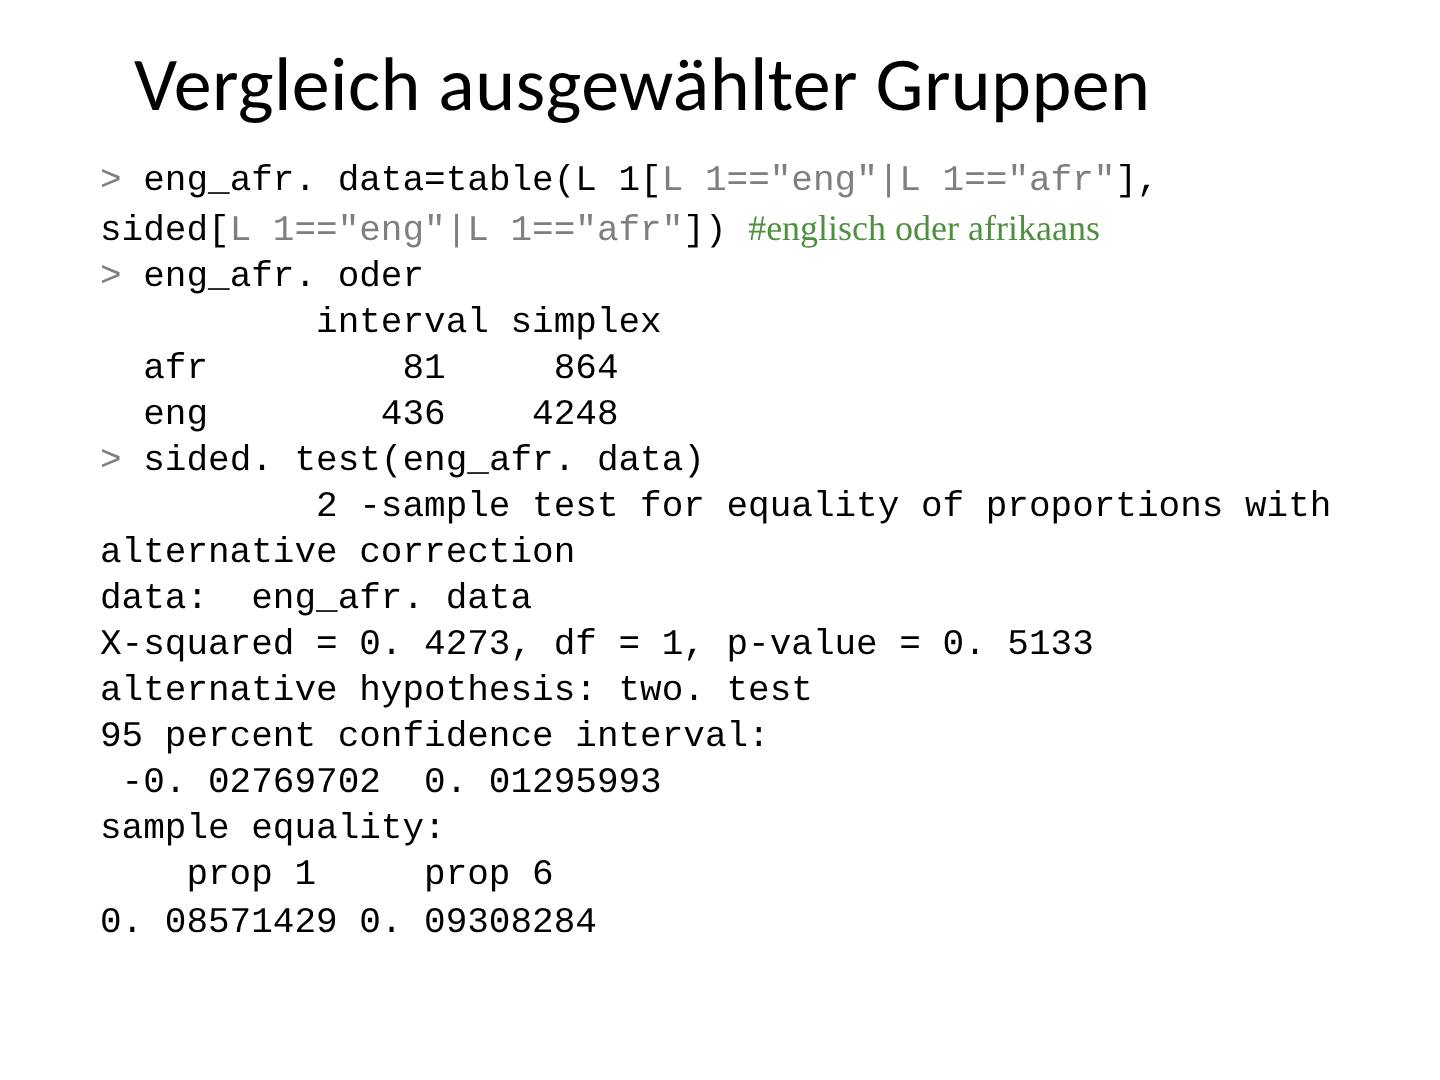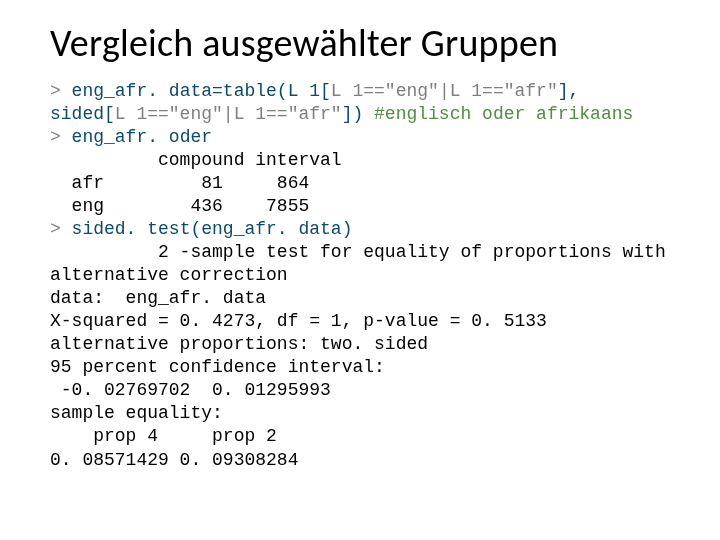--- a/index.html
+++ b/index.html
@@ -12,49 +12,49 @@
     color: #000;
     overflow: hidden;
   }
   .slide {
     padding: 20px 40px 20px 50px;
     box-sizing: border-box;
   }
   .title {
     font-size: 38px;
     font-weight: 400;
-    margin: 0 0 14px 0;
+    margin: 0 0 14px 17px;
     letter-spacing: 0.2px;
   }
   .code {
     font-family: "Courier New", Courier, monospace;
     font-size: 18px;
     line-height: 1.28;
     white-space: pre;
   }
   .gray { color: #7f7f7f; }
-  .blue { color: #0c4a6e; }
-  .green { color: #4f8f3f; }
+  .blue { color: #000000; }
+  .green { color: #4f8f3f; font-family: Liberation Serif, serif; }
 </style>
 </head>
 <body>
 
 <div class="slide">
   <h1 class="title">Vergleich ausgewählter Gruppen</h1>
 
   <div class="code"><span class="gray">&gt; </span><span class="blue">eng_afr. data=table(L 1[</span><span class="gray">L 1=="eng"|L 1=="afr"</span><span class="blue">],</span>
 <span class="blue">sided[</span><span class="gray">L 1=="eng"|L 1=="afr"</span><span class="blue">]) </span><span class="green">#englisch oder afrikaans</span>
 <span class="gray">&gt; </span><span class="blue">eng_afr. oder</span>
-<span>          compound interval</span>
+<span>          interval simplex</span>
 <span>  afr         81     864</span>
-<span>  eng        436    7855</span>
+<span>  eng        436    4248</span>
 <span class="gray">&gt; </span><span class="blue">sided. test(eng_afr. data)</span>
 <span>          2 -sample test for equality of proportions with</span>
 <span>alternative correction</span>
 <span>data:  eng_afr. data</span>
 <span>X-squared = 0. 4273, df = 1, p-value = 0. 5133</span>
-<span>alternative proportions: two. sided</span>
+<span>alternative hypothesis: two. test</span>
 <span>95 percent confidence interval:</span>
 <span> -0. 02769702  0. 01295993</span>
 <span>sample equality:</span>
-<span>    prop 4     prop 2</span>
+<span>    prop 1     prop 6</span>
 <span>0. 08571429 0. 09308284</span></div>
 </div>
 
 </body></html>

